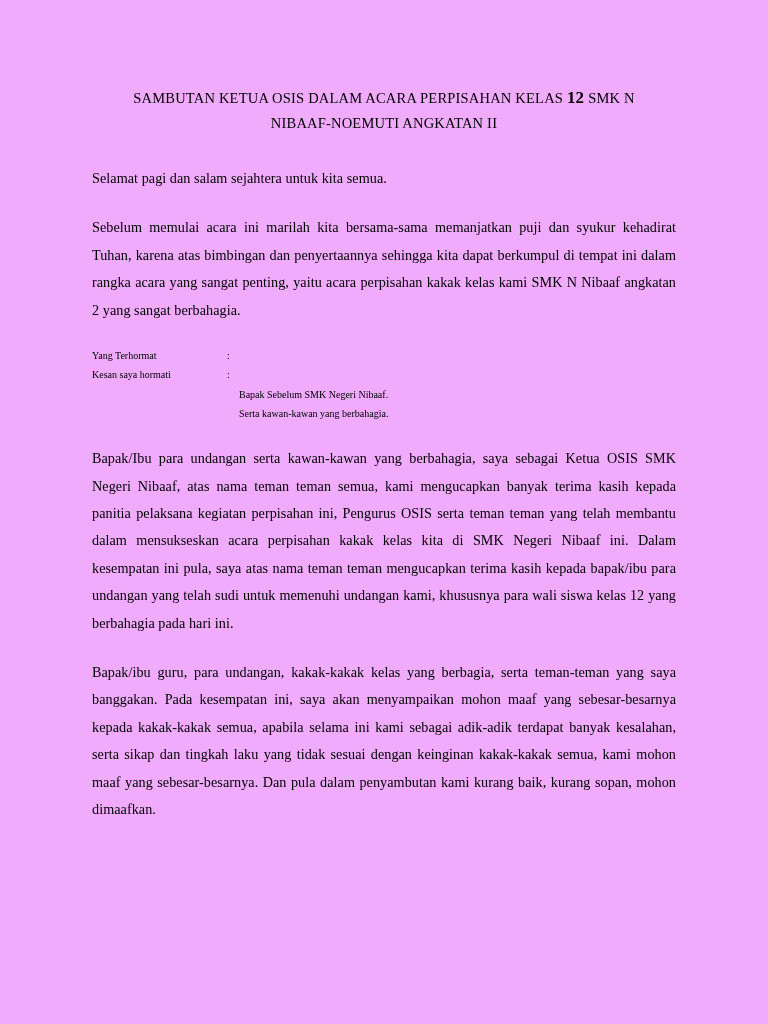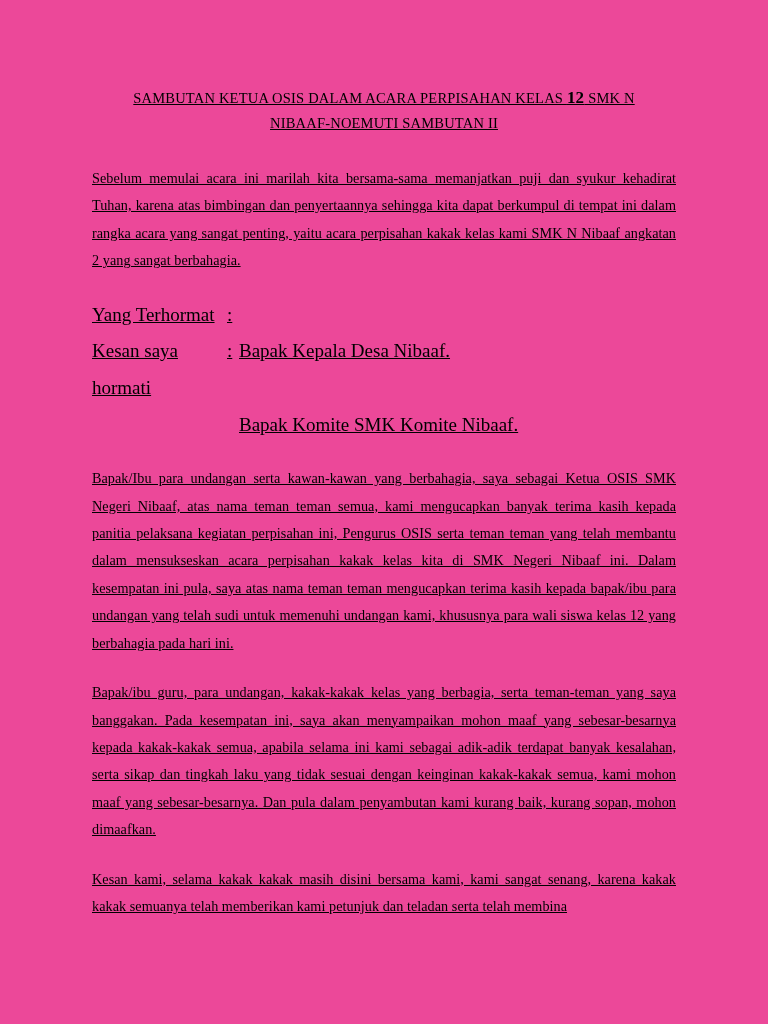--- a/index.html
+++ b/index.html
@@ -11,24 +11,23 @@
     width: 768px;
     height: 1024px;
     font-family: "Liberation Serif", serif;
     color: #000000;
     overflow: hidden;
   }
   .page {
     position: relative;
     width: 768px;
     height: 1024px;
-    background: #ec4899;
+    background: #f0abfc;
     box-sizing: border-box;
     padding: 84px 92px 0 92px;
-    text-decoration: underline;
   }
   .doc-title {
     text-align: center;
     font-size: 14.5px;
     line-height: 1.62;
     letter-spacing: 0.2px;
     margin: 0 0 30px 0;
     padding: 0 28px;
   }
   .doc-title .big {
@@ -41,21 +40,21 @@
     line-height: 1.93;
     text-align: justify;
     text-justify: inter-word;
     letter-spacing: 0.05px;
   }
   p.para.nojust {
     text-align: left;
   }
   .addr-block {
     margin: 0 0 22px 0;
-    font-size: 19px;
+    font-size: 10px;
     line-height: 1.93;
   }
   .addr-row {
     display: flex;
     align-items: baseline;
   }
   .addr-label {
     width: 135px;
     flex: 0 0 135px;
   }
@@ -74,40 +73,44 @@
     padding-left: 0;
   }
 </style>
 </head>
 <body>
 
 <div class="page">
 
   <div class="doc-title">
     <span>SAMBUTAN KETUA OSIS DALAM ACARA PERPISAHAN KELAS </span><span class="big">12</span><span> SMK N</span><br>
-    <span>NIBAAF-NOEMUTI SAMBUTAN II</span>
+    <span>NIBAAF-NOEMUTI ANGKATAN II</span>
   </div>
 
+  <p class="para nojust">Selamat pagi dan salam sejahtera untuk kita semua.</p>
 
   <p class="para">Sebelum memulai acara ini marilah kita bersama-sama memanjatkan puji dan syukur kehadirat Tuhan, karena atas bimbingan dan penyertaannya sehingga kita dapat berkumpul di tempat ini dalam rangka acara yang sangat penting, yaitu acara perpisahan kakak kelas kami SMK N Nibaaf angkatan 2 yang sangat berbahagia.</p>
 
   <div class="addr-block">
     <div class="addr-row">
       <span class="addr-label">Yang  Terhormat</span>
       <span class="addr-colon">:</span>
     </div>
     <div class="addr-row">
       <span class="addr-label">Kesan saya hormati</span>
       <span class="addr-colon">:</span>
-      <span class="addr-value">Bapak Kepala Desa Nibaaf.</span>
     </div>
     <div class="addr-row cont">
       <span class="addr-label"></span>
       <span class="addr-colon"></span>
-      <span class="addr-value">Bapak Komite SMK Komite Nibaaf.</span>
+      <span class="addr-value">Bapak Sebelum SMK Negeri Nibaaf.</span>
+    </div>
+    <div class="addr-row cont">
+      <span class="addr-label"></span>
+      <span class="addr-colon"></span>
+      <span class="addr-value">Serta kawan-kawan yang berbahagia.</span>
     </div>
   </div>
 
   <p class="para">Bapak/Ibu para undangan serta kawan-kawan yang berbahagia, saya sebagai Ketua OSIS SMK Negeri Nibaaf, atas nama teman teman semua, kami mengucapkan banyak terima kasih kepada panitia pelaksana kegiatan perpisahan ini, Pengurus OSIS serta teman teman yang telah membantu dalam mensukseskan acara perpisahan kakak kelas kita di SMK Negeri Nibaaf ini. Dalam kesempatan ini pula, saya atas nama teman teman mengucapkan terima kasih kepada bapak/ibu para undangan yang telah sudi untuk memenuhi undangan kami, khususnya para wali siswa kelas 12 yang berbahagia pada hari ini.</p>
   <p class="para">Bapak/ibu guru, para undangan, kakak-kakak kelas yang berbagia, serta teman-teman yang saya banggakan. Pada kesempatan ini, saya akan menyampaikan mohon maaf yang sebesar-besarnya kepada kakak-kakak semua, apabila selama ini kami sebagai adik-adik  terdapat banyak kesalahan, serta sikap dan tingkah laku yang tidak sesuai dengan keinginan kakak-kakak semua, kami mohon maaf yang sebesar-besarnya. Dan pula dalam penyambutan kami kurang baik, kurang sopan, mohon dimaafkan.</p>
-  <p class="para">Kesan kami, selama kakak kakak masih disini bersama kami, kami sangat senang, karena kakak kakak semuanya telah memberikan kami petunjuk dan teladan serta telah membina</p>
 
 </div>
 
 </body></html>

